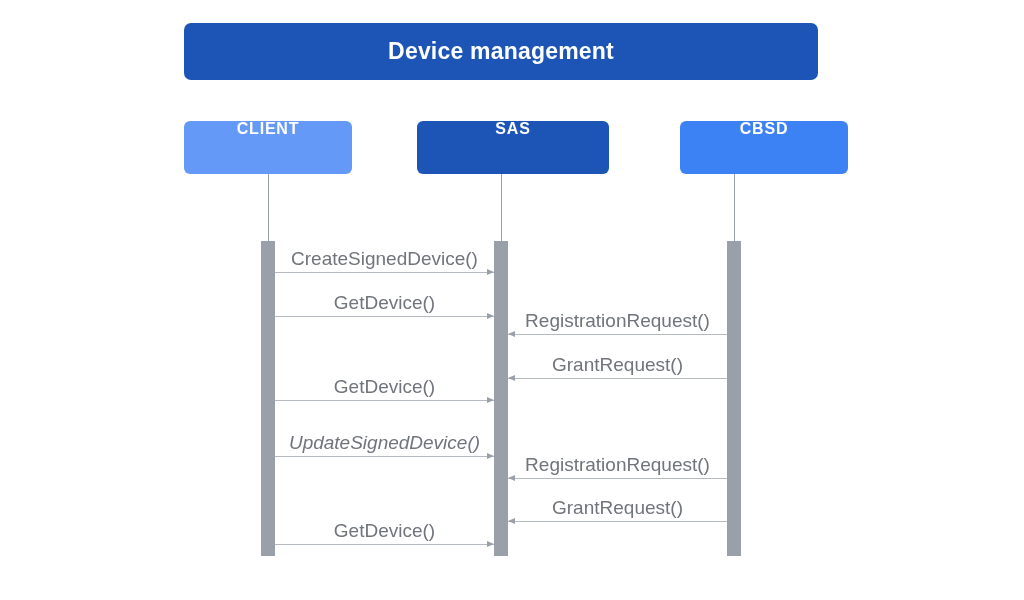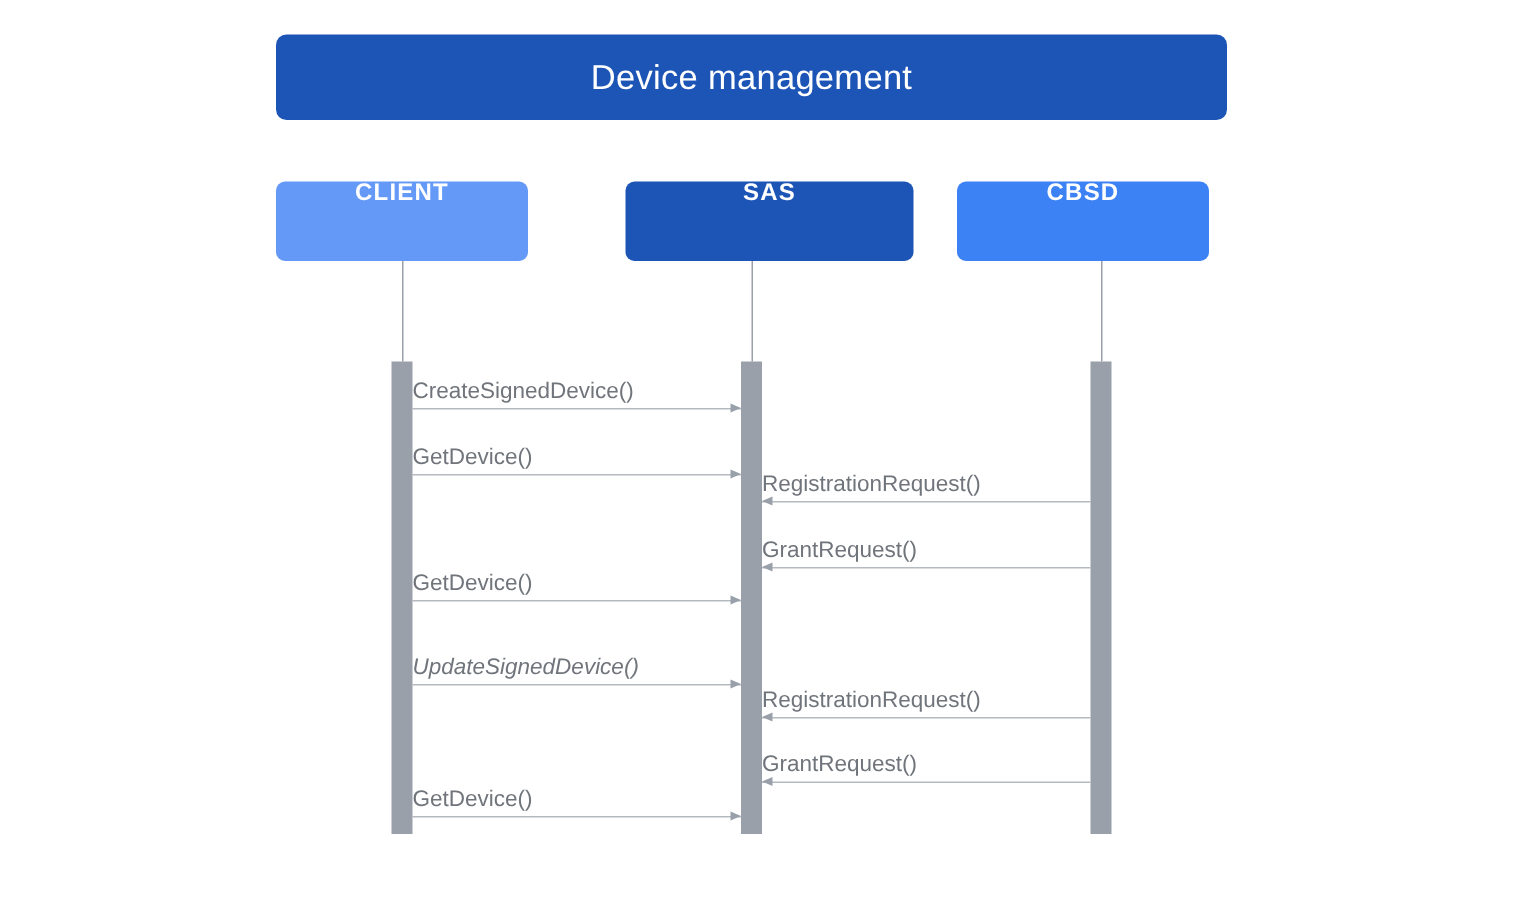--- a/index.html
+++ b/index.html
@@ -34,21 +34,21 @@
     border-radius: 7px;
     background: #1D55B7;
     display: flex;
     align-items: center;
     justify-content: center;
     box-sizing: border-box;
   }
   .title-banner-text {
     color: #ffffff;
     font-size: 23px;
-    font-weight: 400;
+    font-weight: 700;
     letter-spacing: 0.2px;
     line-height: 1;
   }
 
   
   .participant {
     position: absolute;
     top: 121px;
     height: 53px;
     border-radius: 6px;
@@ -105,23 +105,23 @@
   }
   .message-arrowhead.to-left {
     left: 0;
     border-right: 7px solid #9AA0AA;
   }
   .message-label {
     position: absolute;
     left: 0;
     right: 0;
     bottom: 5px;
-    text-align: left;
+    text-align: center;
     color: #70747B;
-    font-size: 15px;
+    font-size: 19px;
     line-height: 1;
     white-space: nowrap;
   }
 </style>
 </head>
 <body>
 
 <div id="diagram-canvas">
 
   <div class="title-banner">
@@ -140,21 +140,21 @@
       <div class="activation-bar" style="left: 727px; top: 241px; height: 315px; background: rgb(154, 160, 170);"></div>
     </div>
 
   <div id="participants-layer">
       <div class="participant" style="left: 184px; width: 168px; background: rgb(100, 153, 247);">
         <span class="participant-label">CLIENT</span>
       </div>
       <div class="participant" style="left: 417px; width: 192px; background: rgb(29, 85, 183);">
         <span class="participant-label">SAS</span>
       </div>
-      <div class="participant" style="left: 638px; width: 168px; background: rgb(61, 130, 245);">
+      <div class="participant" style="left: 680px; width: 168px; background: rgb(61, 130, 245);">
         <span class="participant-label">CBSD</span>
       </div>
     </div>
 
   <div id="messages-layer">
       <div class="message" style="left: 275px; width: 219px; top: 272px;">
         <div class="message-line" style="background: rgb(181, 186, 193);"></div>
         <div class="message-arrowhead to-right"></div>
         <div class="message-label" style="color: rgb(112, 116, 123);">CreateSignedDevice()</div>
       </div>

